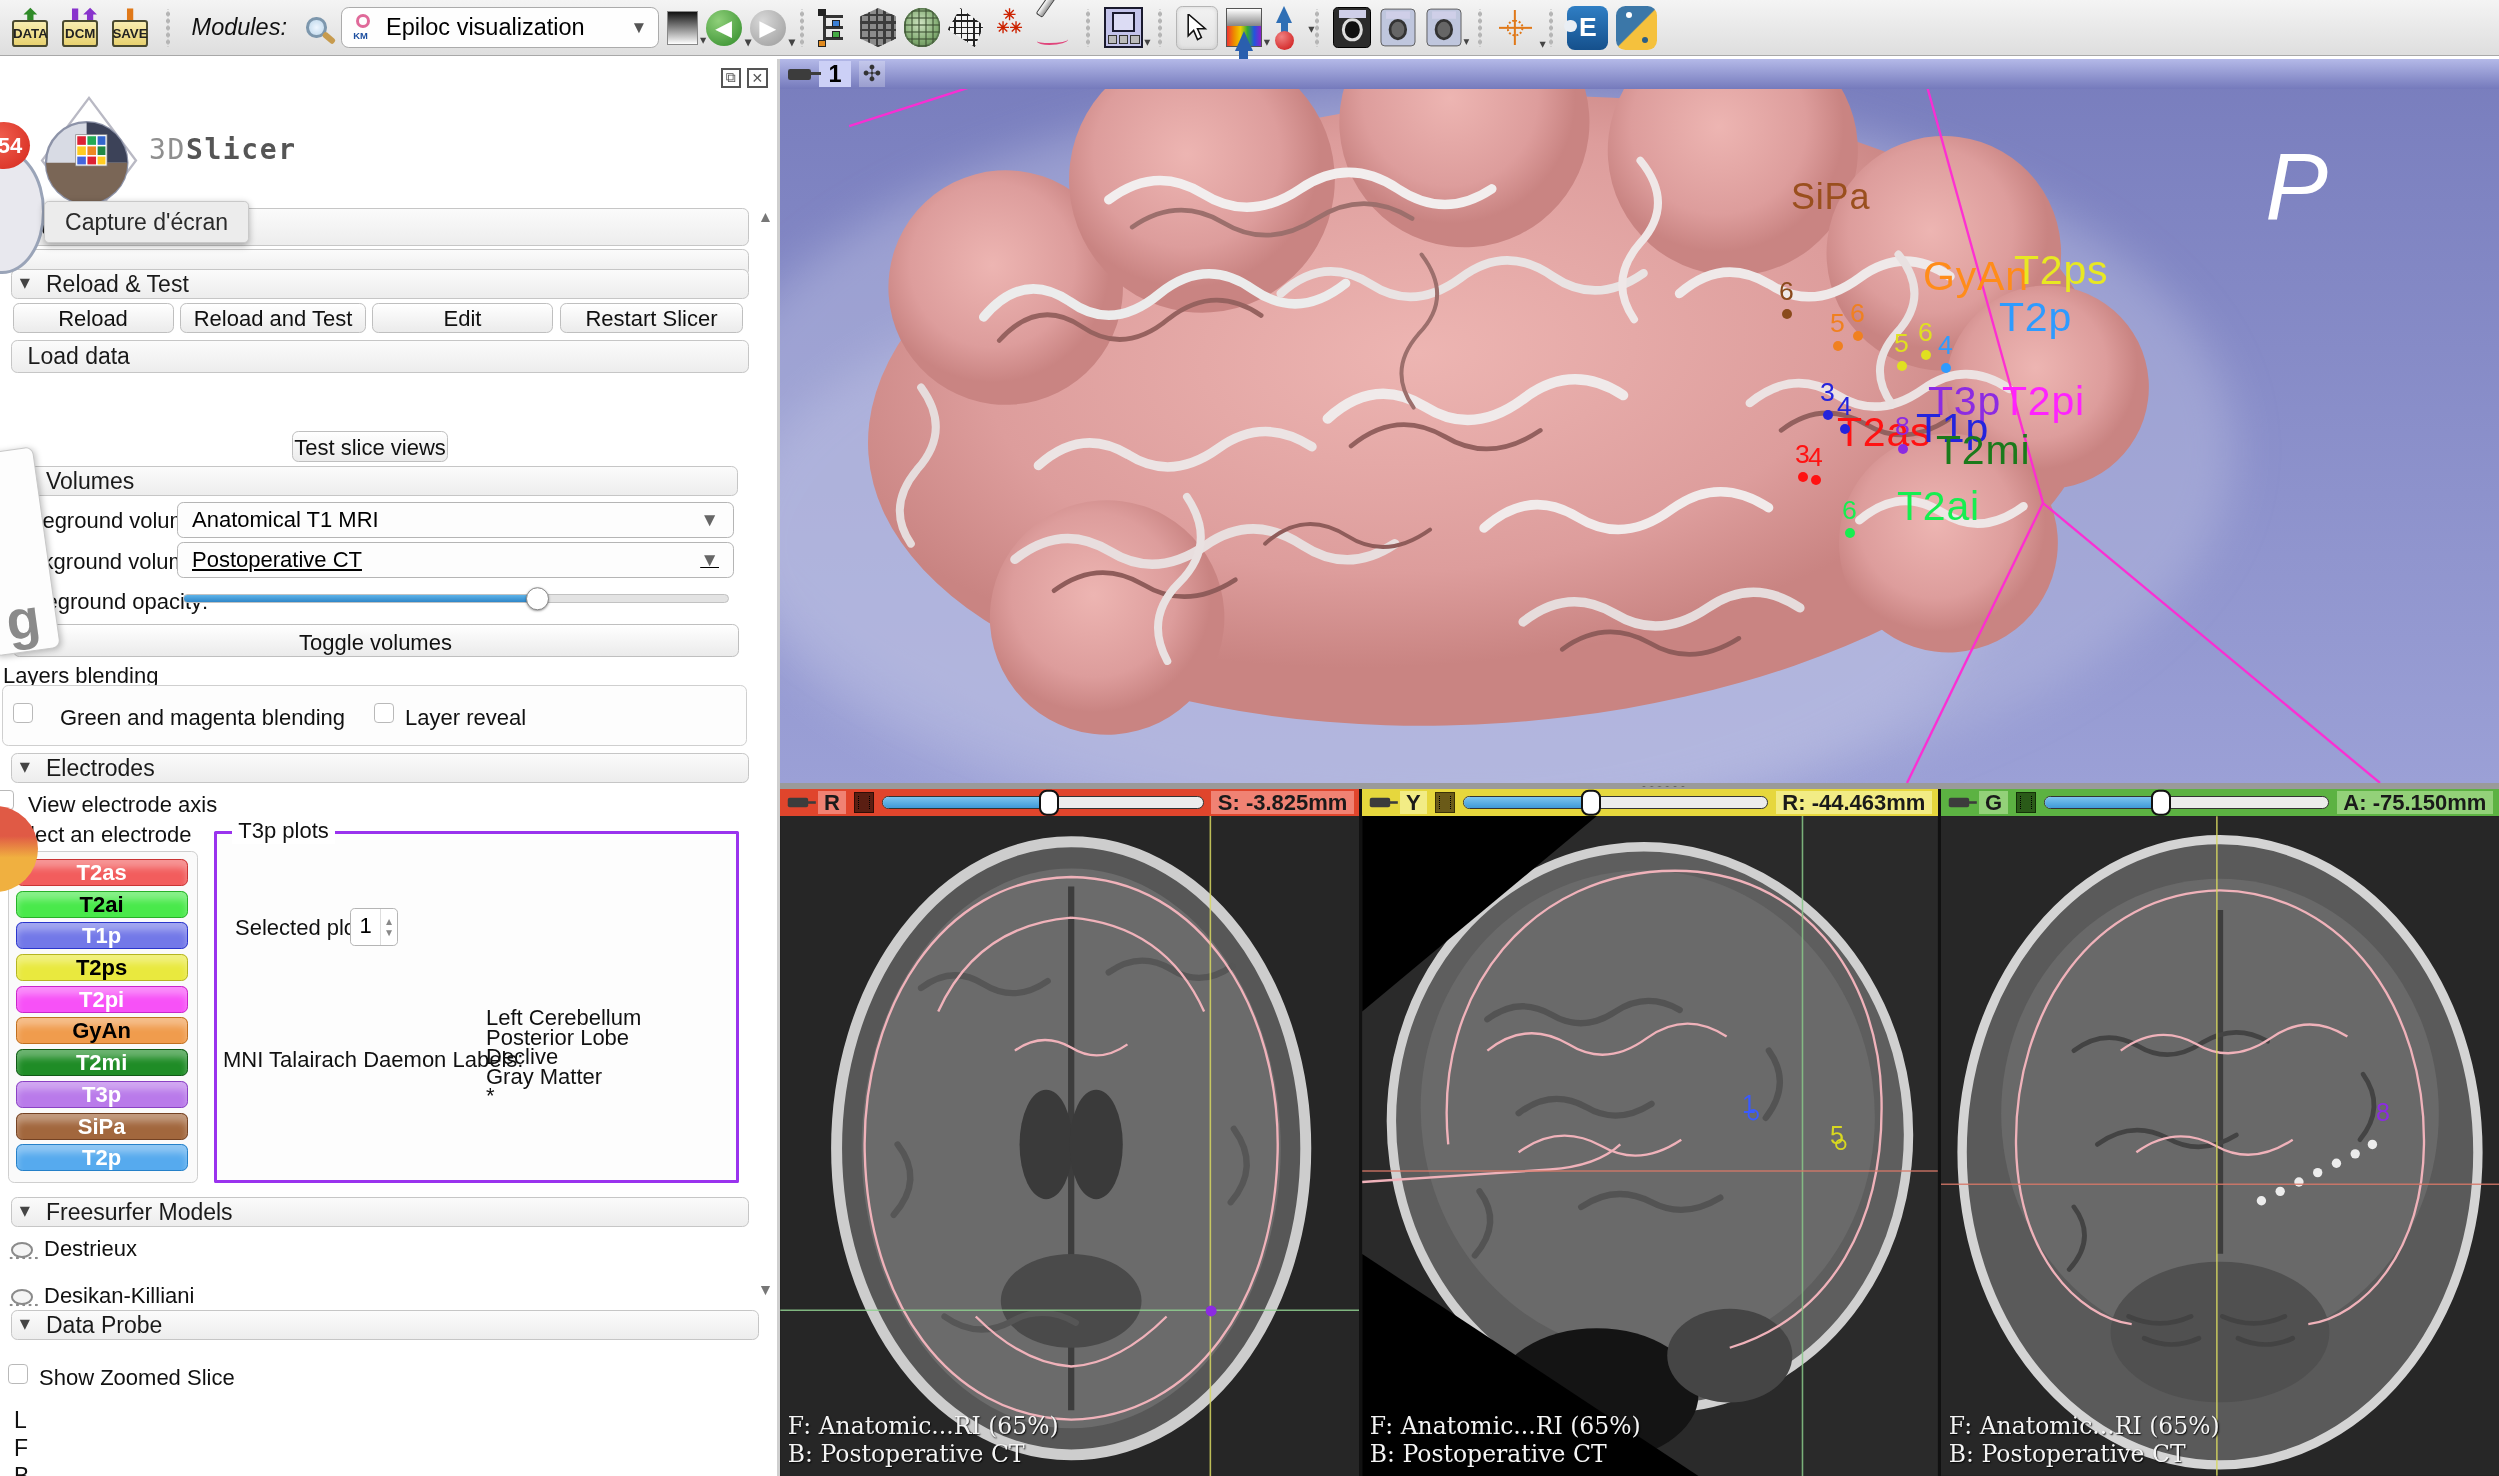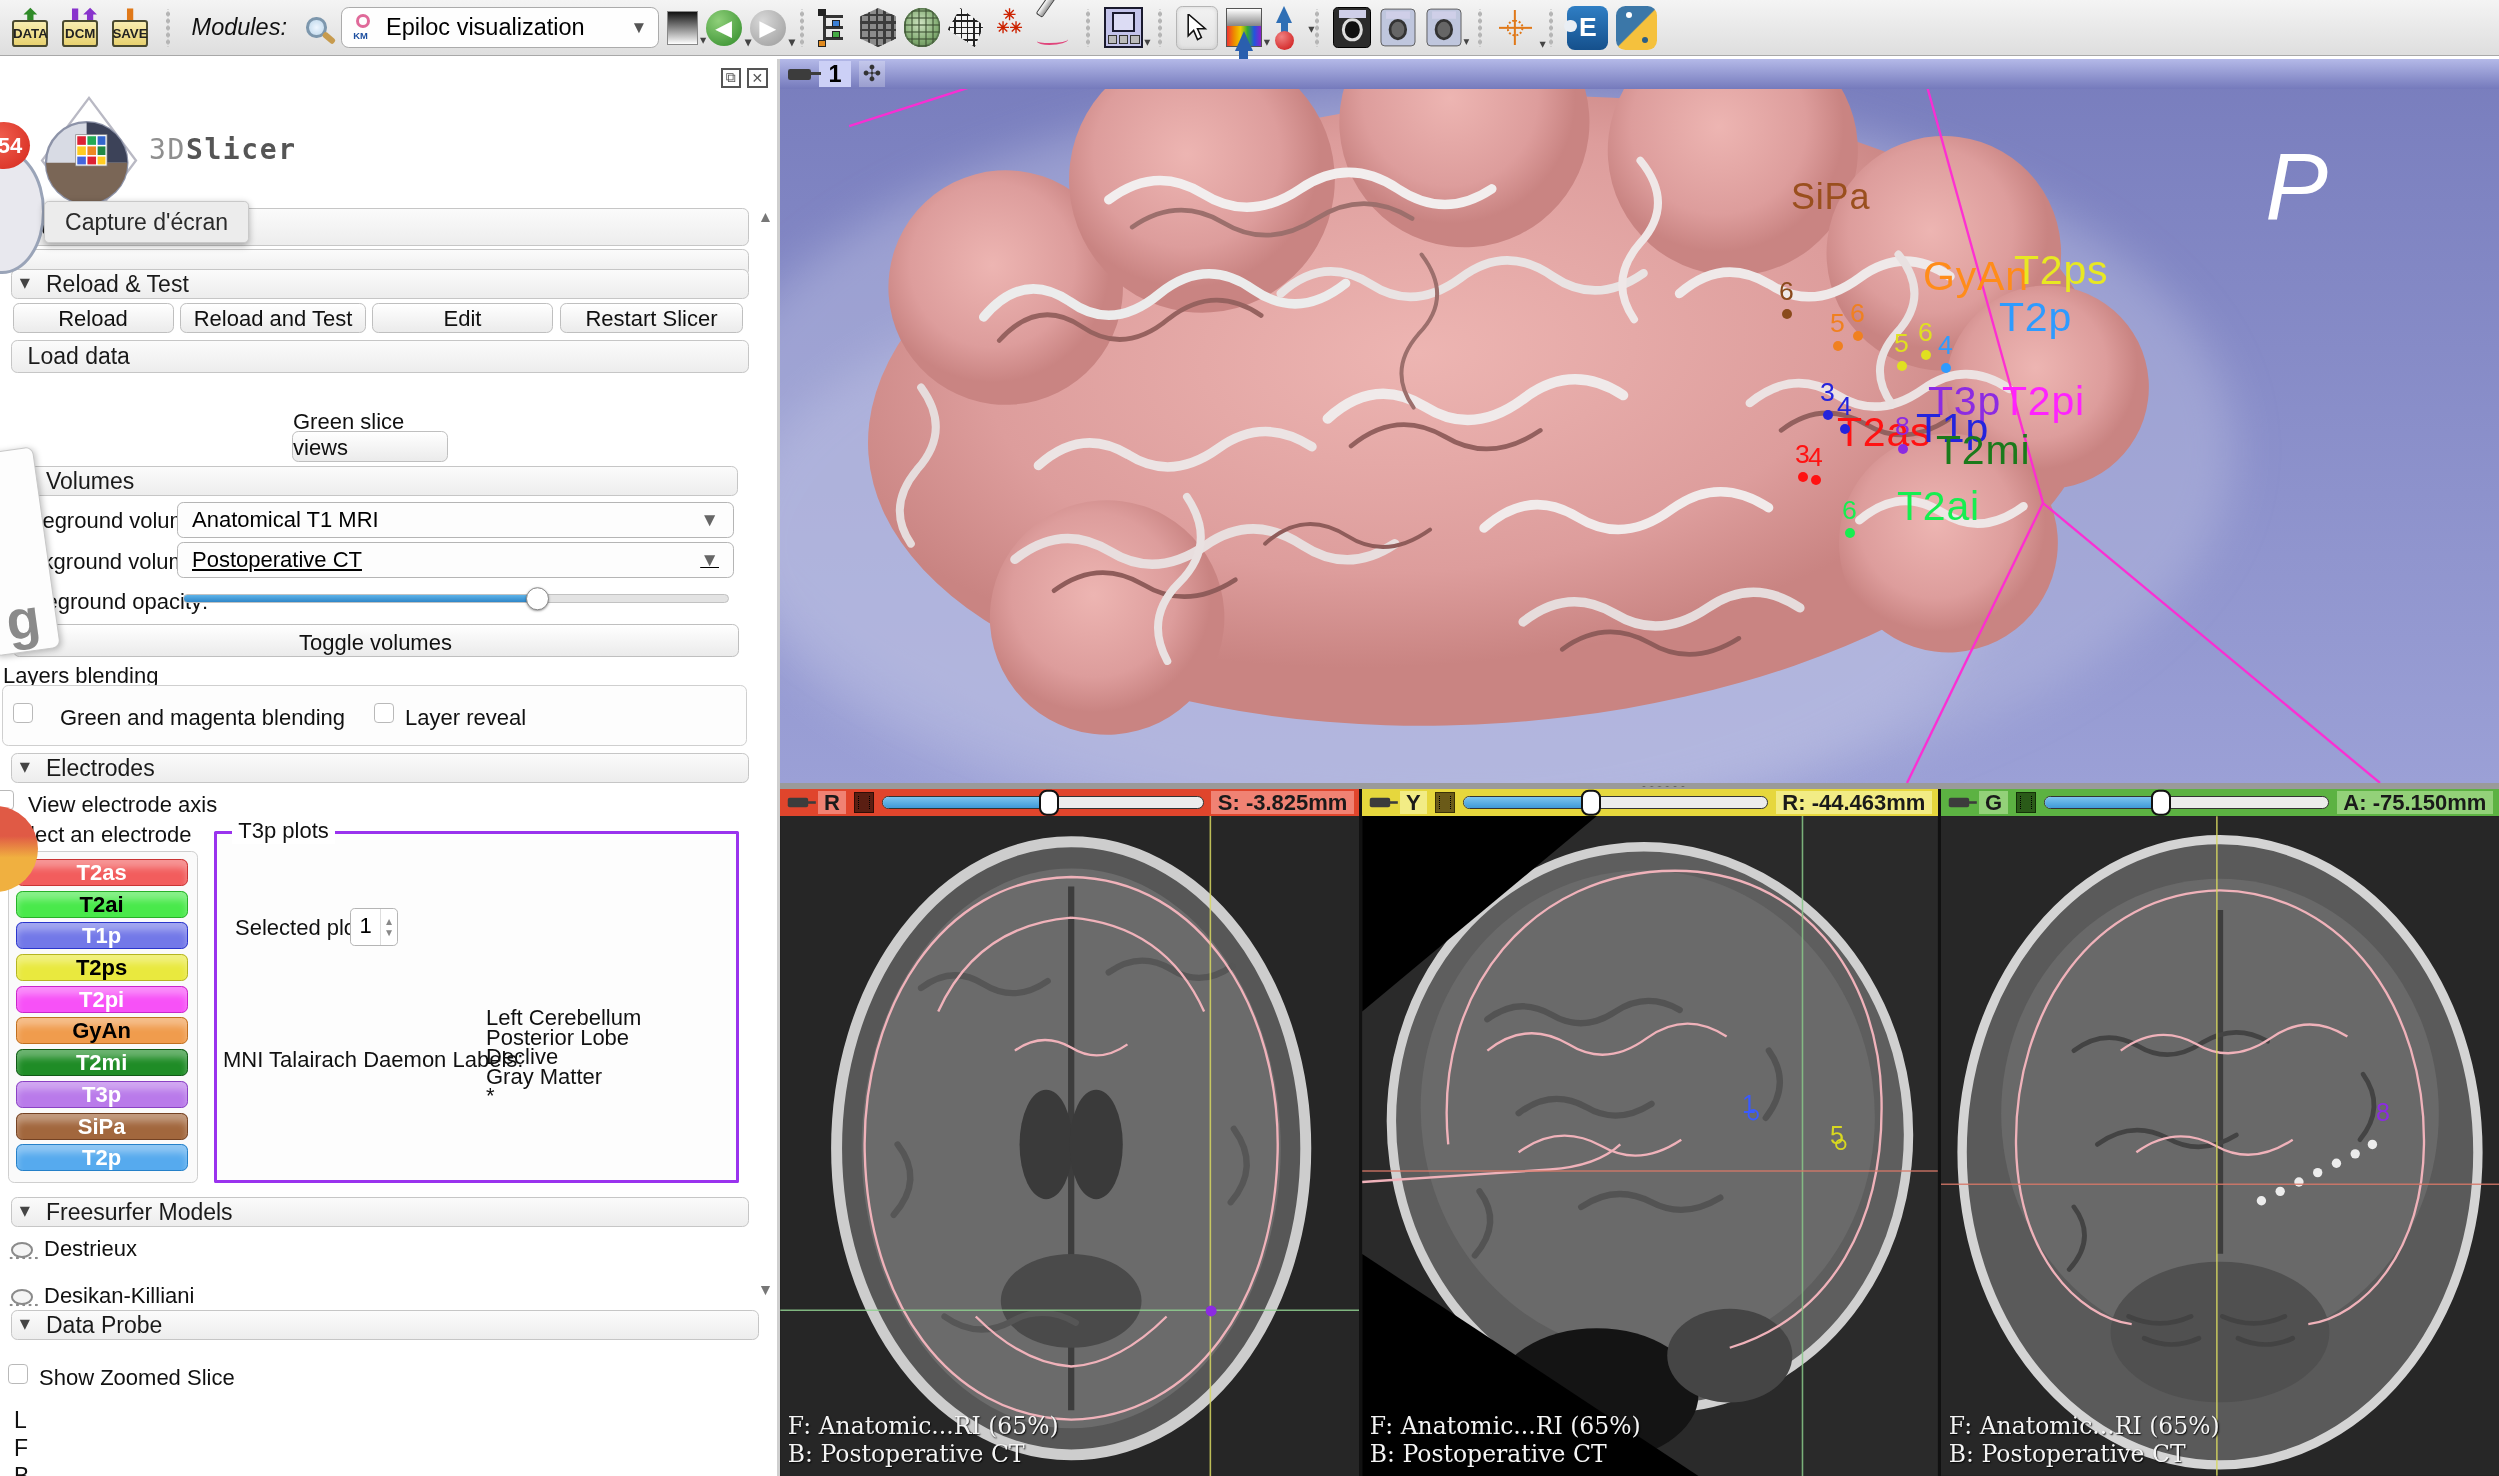--- a/index.html
+++ b/index.html
@@ -326,21 +326,21 @@
         <span>Edit</span>
       </div>
     <div class="btn" style="left:560px; top:244px; width:183px; height:30px;">
         <span>Restart Slicer</span>
       </div>
     <div class="hdr noarrow" style="top:281px; height:33px; padding-left:15.6px;">
         <span>Load data</span>
       </div>
 
     <div class="btn" style="left:292px; top:372px; width:156px; height:31px;">
-        <span>Green slice views</span>
+        <span>Test slice views</span>
       </div>
 
     <div class="hdr" style="top:407px; width:727px;">
         <span>Volumes</span>
       </div>
     <span class="flabel" style="left:9.4px; top:449px;">Foreground volume:</span>
     <div class="combo" style="left:177px; top:443px; width:557px; height:36px;">
       <span>Anatomical T1 MRI</span>
       <span class="caret">▼</span>
     </div>

